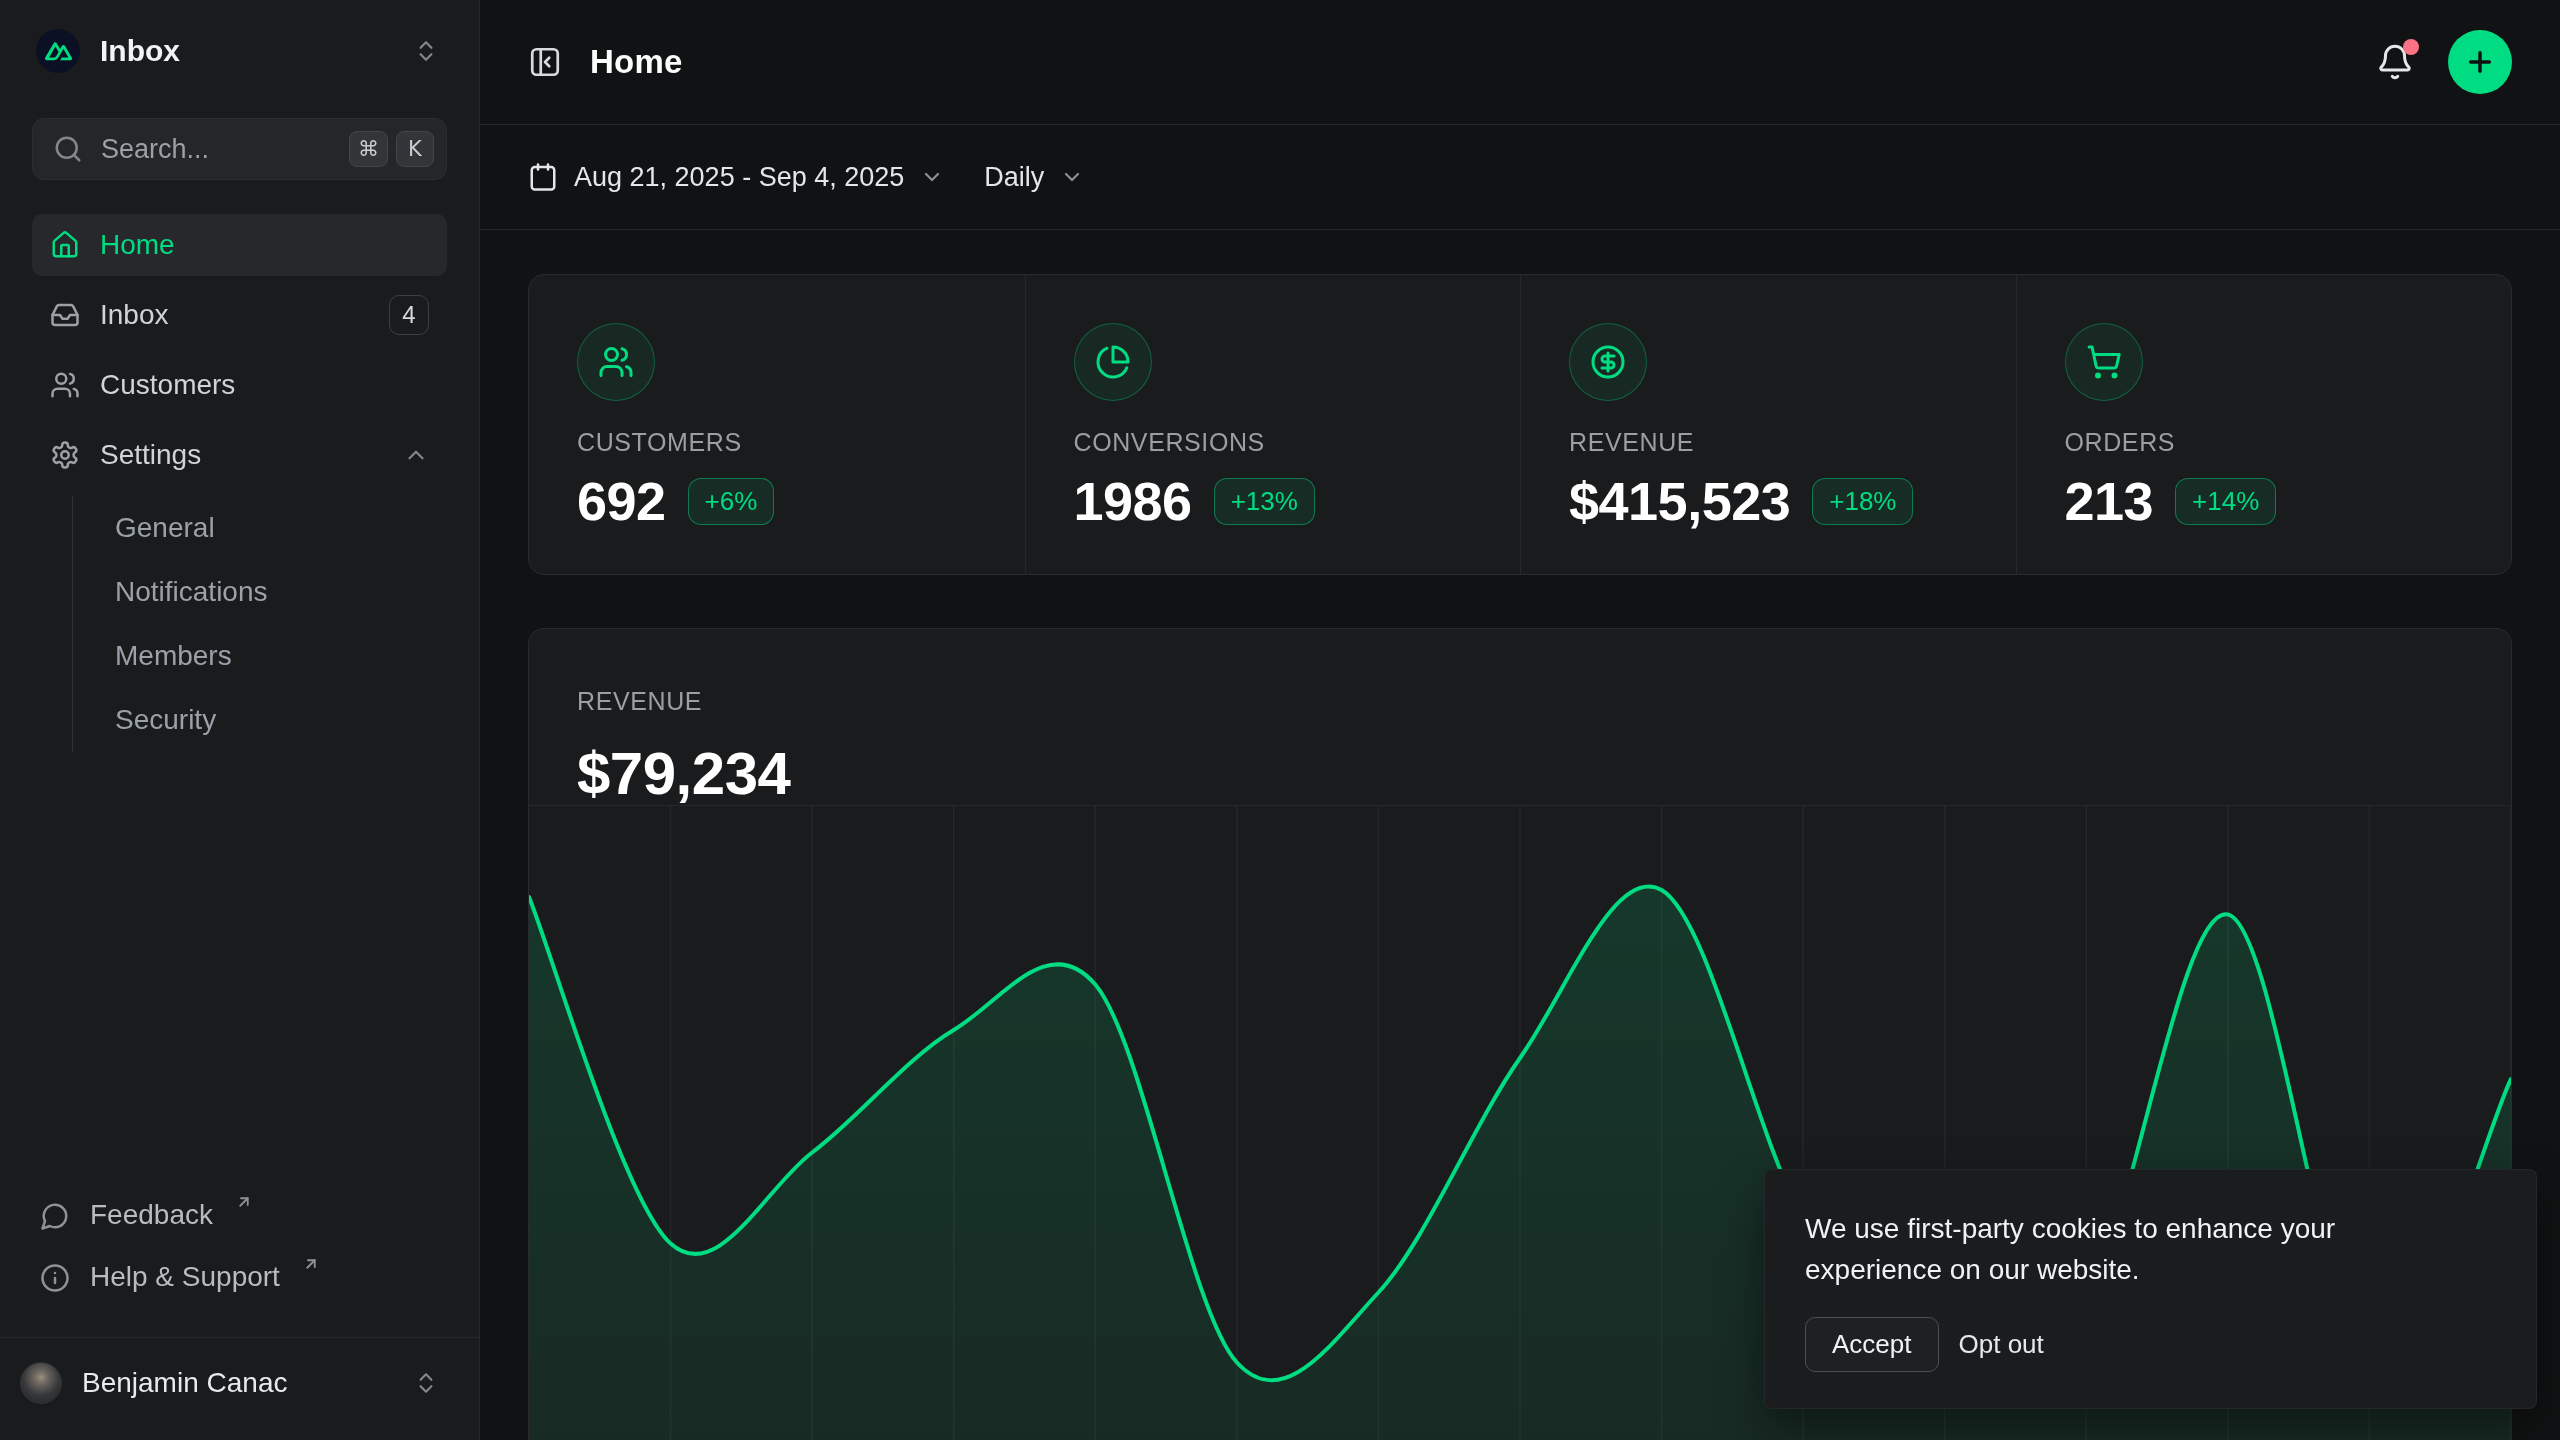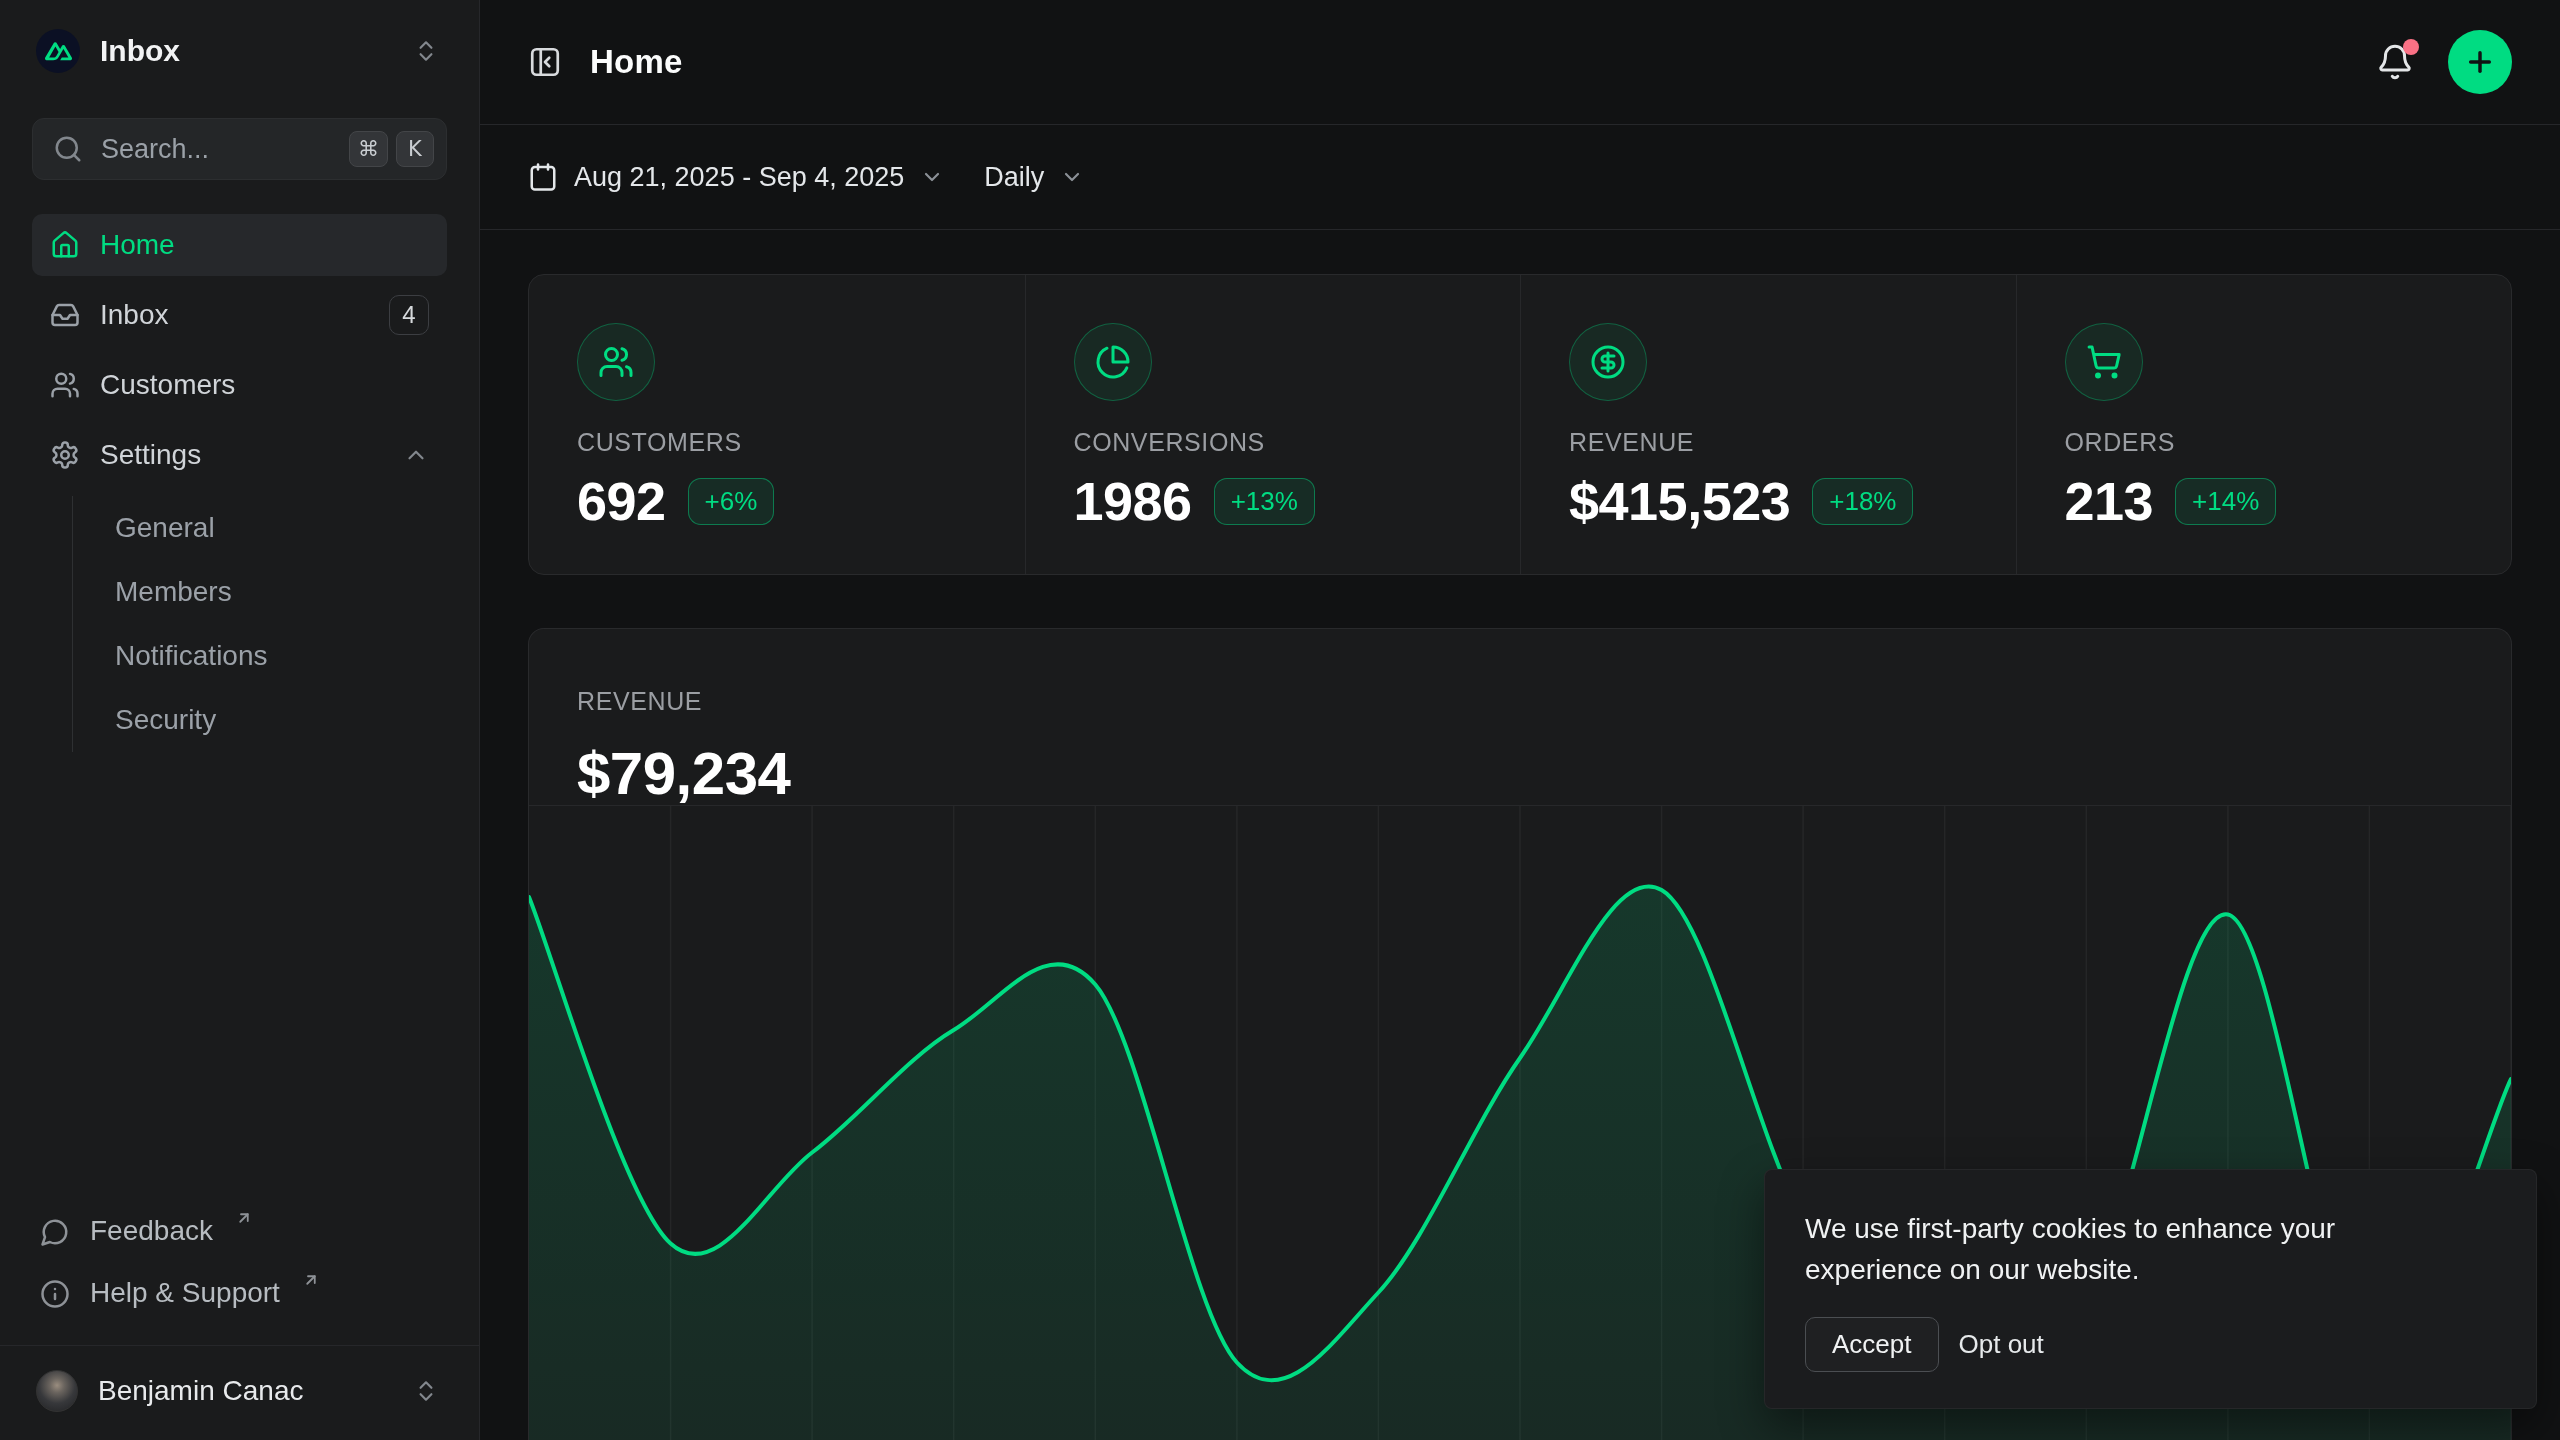--- a/index.html
+++ b/index.html
@@ -75,21 +75,21 @@
   .side-foot { display:flex; flex-direction:column; margin-bottom:16px; }
   .foot-item {
     display:flex; align-items:flex-start; gap:20px; height:62px;
     color:#b7bcc1; font-size:28px; cursor:pointer; background:none; border:0;
     padding:10px 8px 0 8px; text-align:left;
   }
   .foot-item .ic { color:#8e9297; margin-top:2px; }
   .ext-arrow { color:#8e9297; margin:-6px 0 0 2px; }
 
   .user-area {
-    border-top:1px solid #26272a; margin:0 -32px; padding:18px 32px 22px 32px;
+    border-top:1px solid #26272a; margin:8px -32px; padding:18px 32px 22px 16px;
   }
   .user-row {
     width:100%; display:flex; align-items:center; gap:20px;
     background:none; border:0; cursor:pointer; color:#e8eaec;
     border-radius:10px; padding:6px 8px 6px 4px;
   }
   .avatar {
     width:42px; height:42px; border-radius:50%;
     background:radial-gradient(circle at 50% 36%, #9a8d7f 0%, #6b655f 22%, #37383b 55%, #1f2022 100%);
     border:1px solid #333;
@@ -254,22 +254,22 @@
         <span class="lbl">Settings</span>
         <span class="icon muted-ic">
           <svg width="26" height="26" viewBox="0 0 24 24" fill="none" stroke="currentColor" stroke-width="2" stroke-linecap="round" stroke-linejoin="round">
               <path d="m18 15-6-6-6 6"></path>
             </svg>
         </span>
       </a>
 
       <div class="subnav">
         <a>General</a>
+        <a>Notifications</a>
         <a>Members</a>
-        <a>Notifications</a>
         <a>Security</a>
       </div>
     </nav>
 
     <div class="side-spacer"></div>
 
     <div class="side-foot">
       <button class="foot-item">
         <span class="icon ic">
           <svg width="30" height="30" viewBox="0 0 24 24" fill="none" stroke="currentColor" stroke-width="2" stroke-linecap="round" stroke-linejoin="round">

